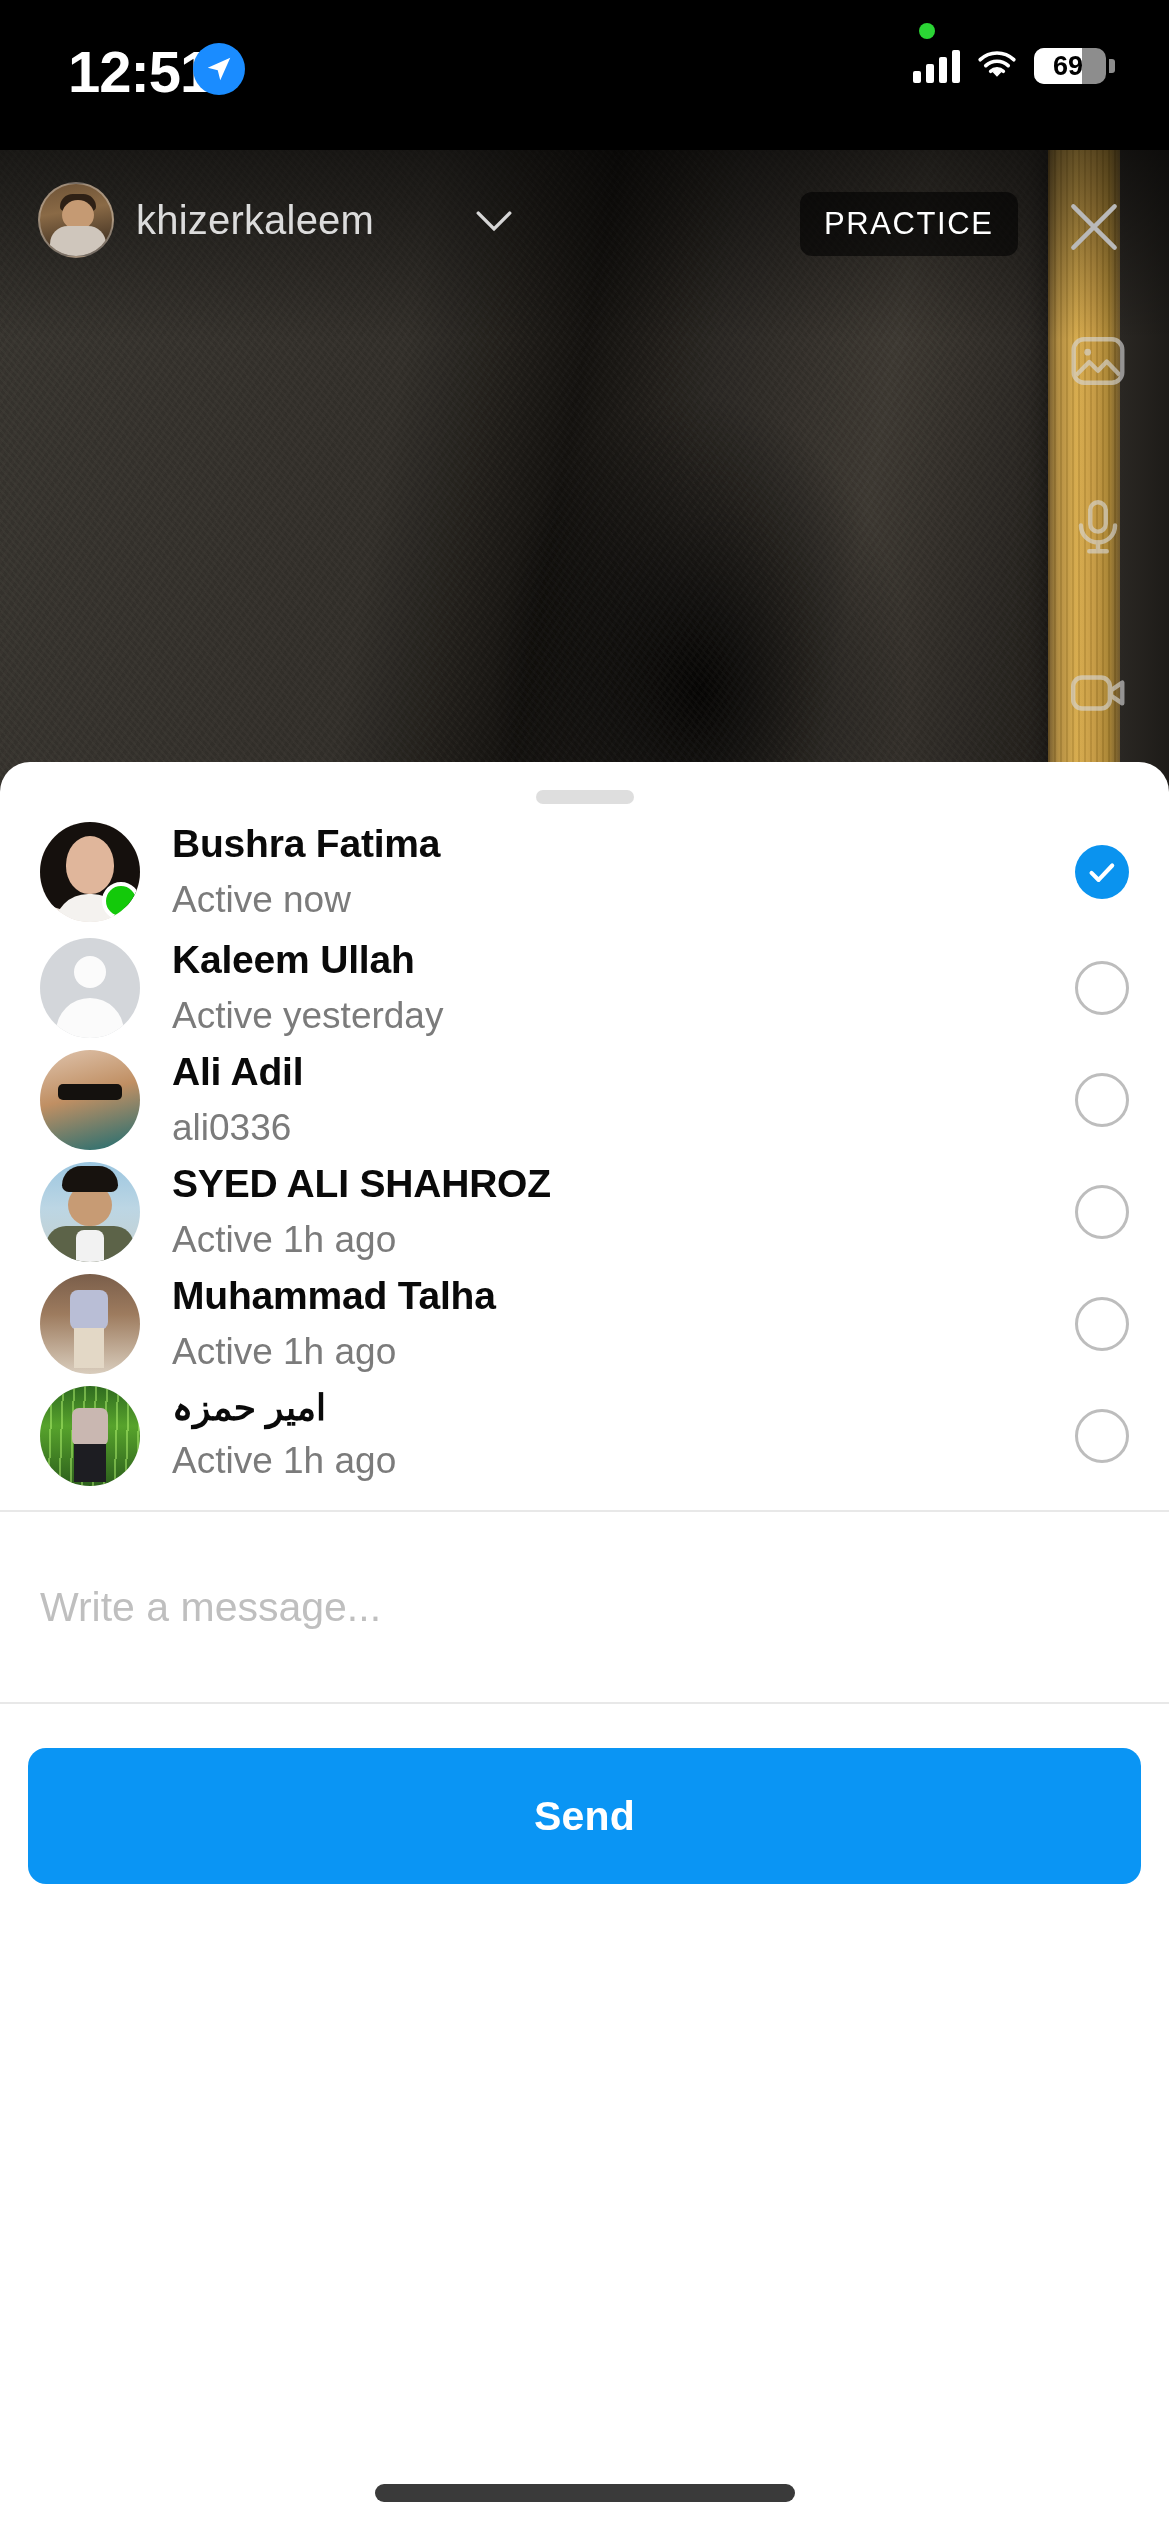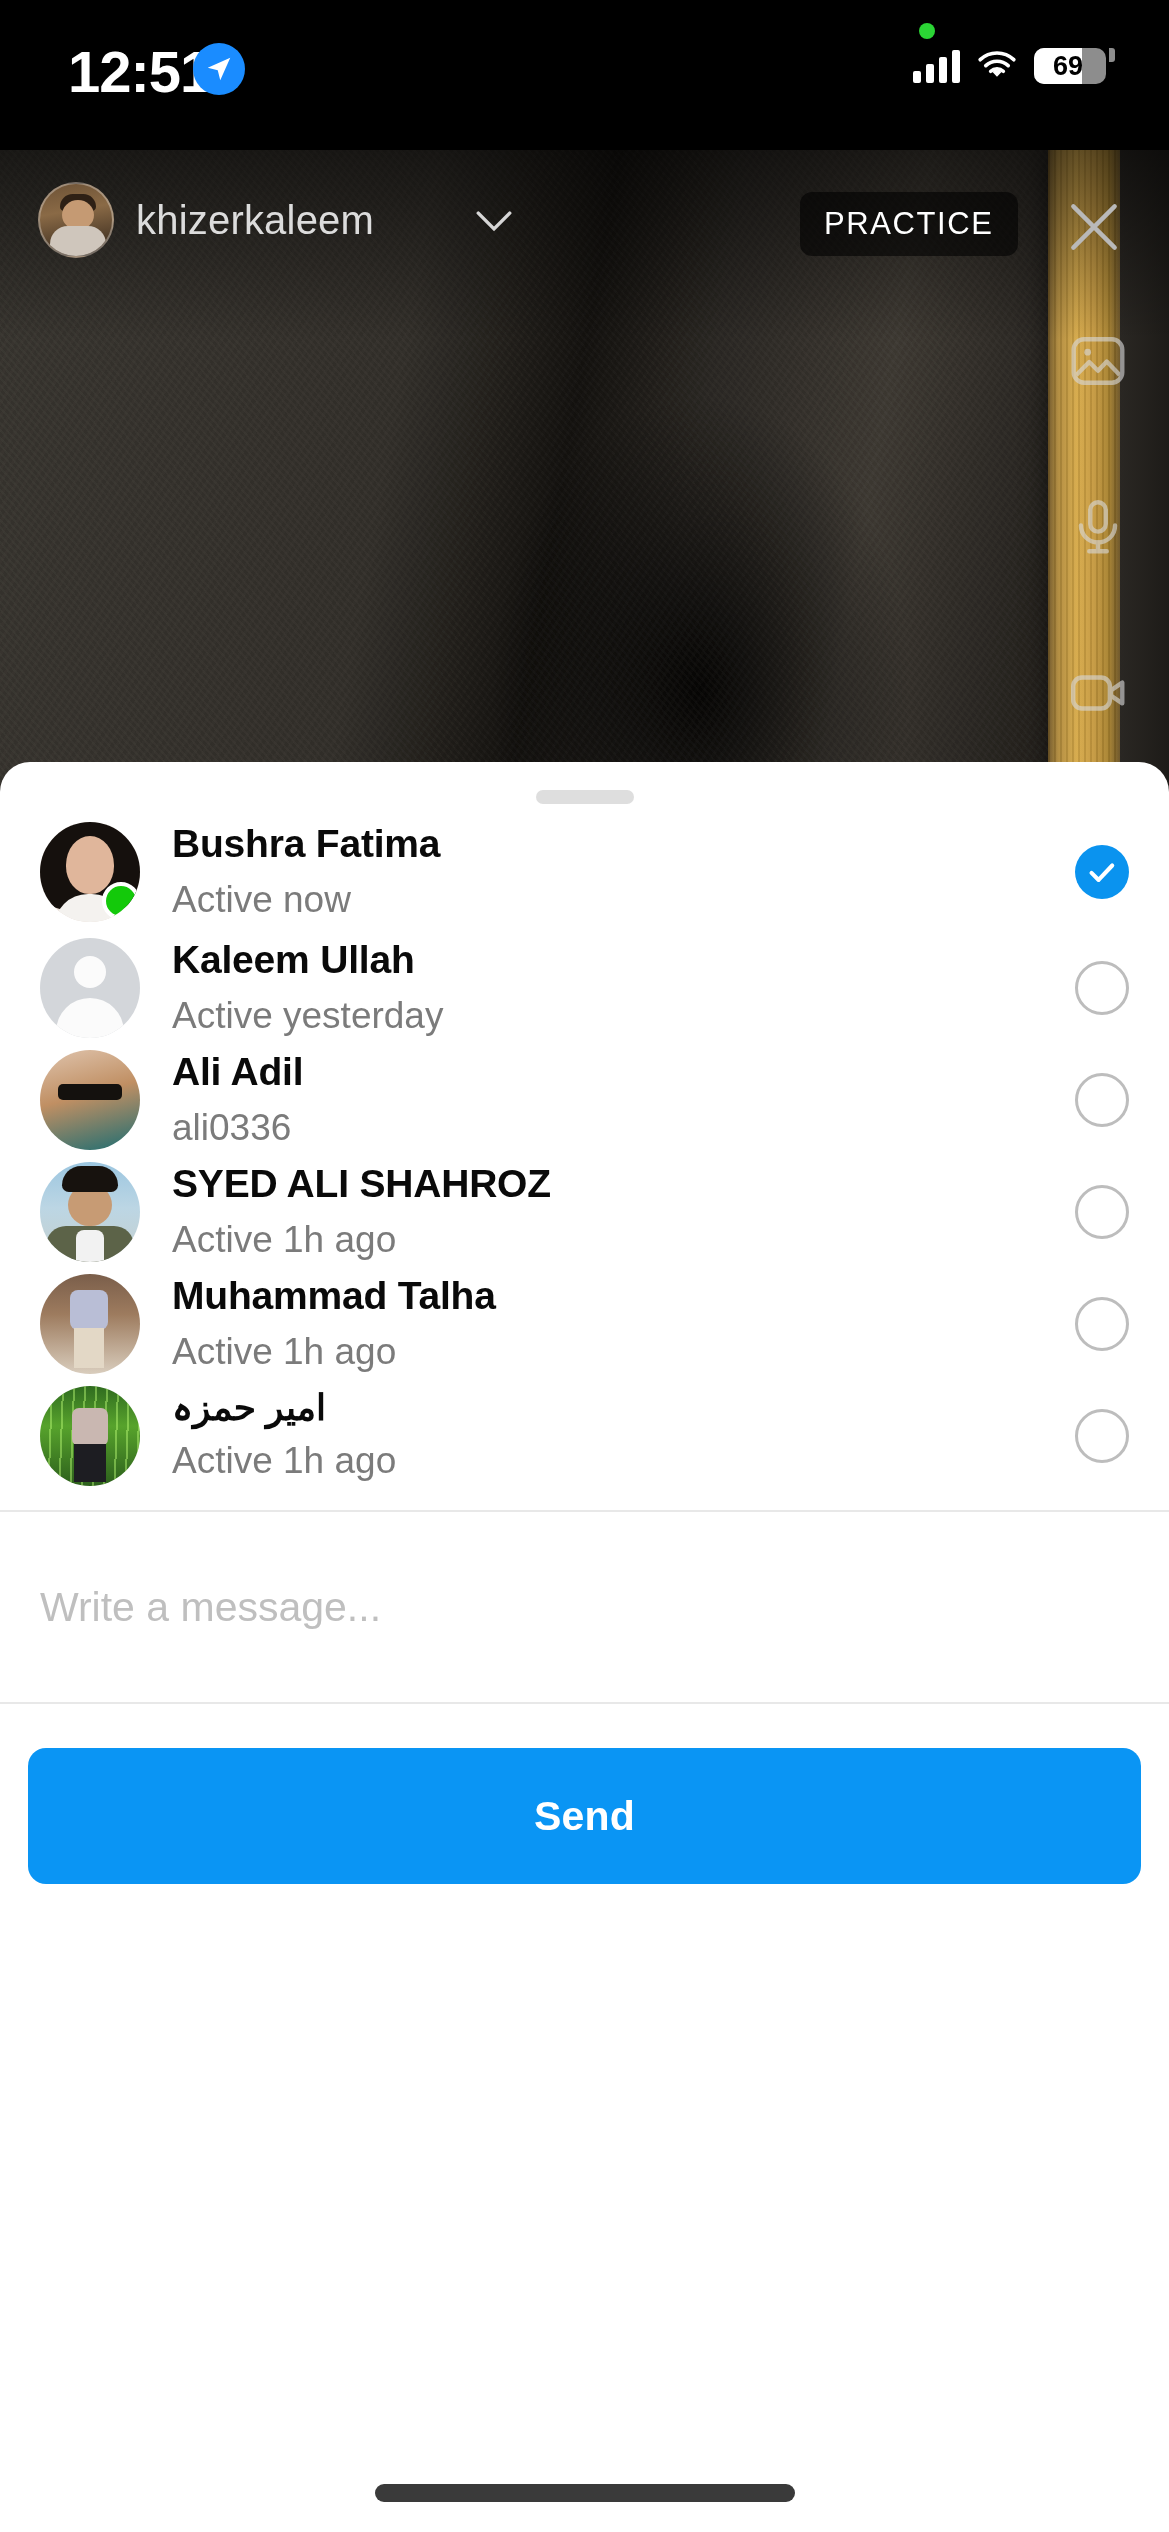--- a/index.html
+++ b/index.html
@@ -221,21 +221,21 @@
           <i></i>
           <i></i>
           <i></i>
         </div>
       <svg class="wifi" viewBox="0 0 24 18">
         <path d="M12 15.2l2.6-2.8a3.7 3.7 0 0 0-5.2 0z" fill="#fff"></path>
         <path d="M5.6 8.8a9.4 9.4 0 0 1 12.8 0" stroke="#fff" stroke-width="2.1" fill="none" stroke-linecap="round"></path>
         <path d="M2.4 5.4a14 14 0 0 1 19.2 0" stroke="#fff" stroke-width="2.1" fill="none" stroke-linecap="round"></path>
         <path d="M8.4 12a5.4 5.4 0 0 1 7.2 0" stroke="#fff" stroke-width="2.1" fill="none" stroke-linecap="round"></path>
       </svg>
-      <div style="display:flex;">
+      <div style="display:flex;align-items:center;">
         <div class="batt">
           <div class="fill"></div>
           <div class="num">69</div>
         </div>
         <div class="batt-tip"></div>
       </div>
     </div>
   </div>
 
   <div class="story">

